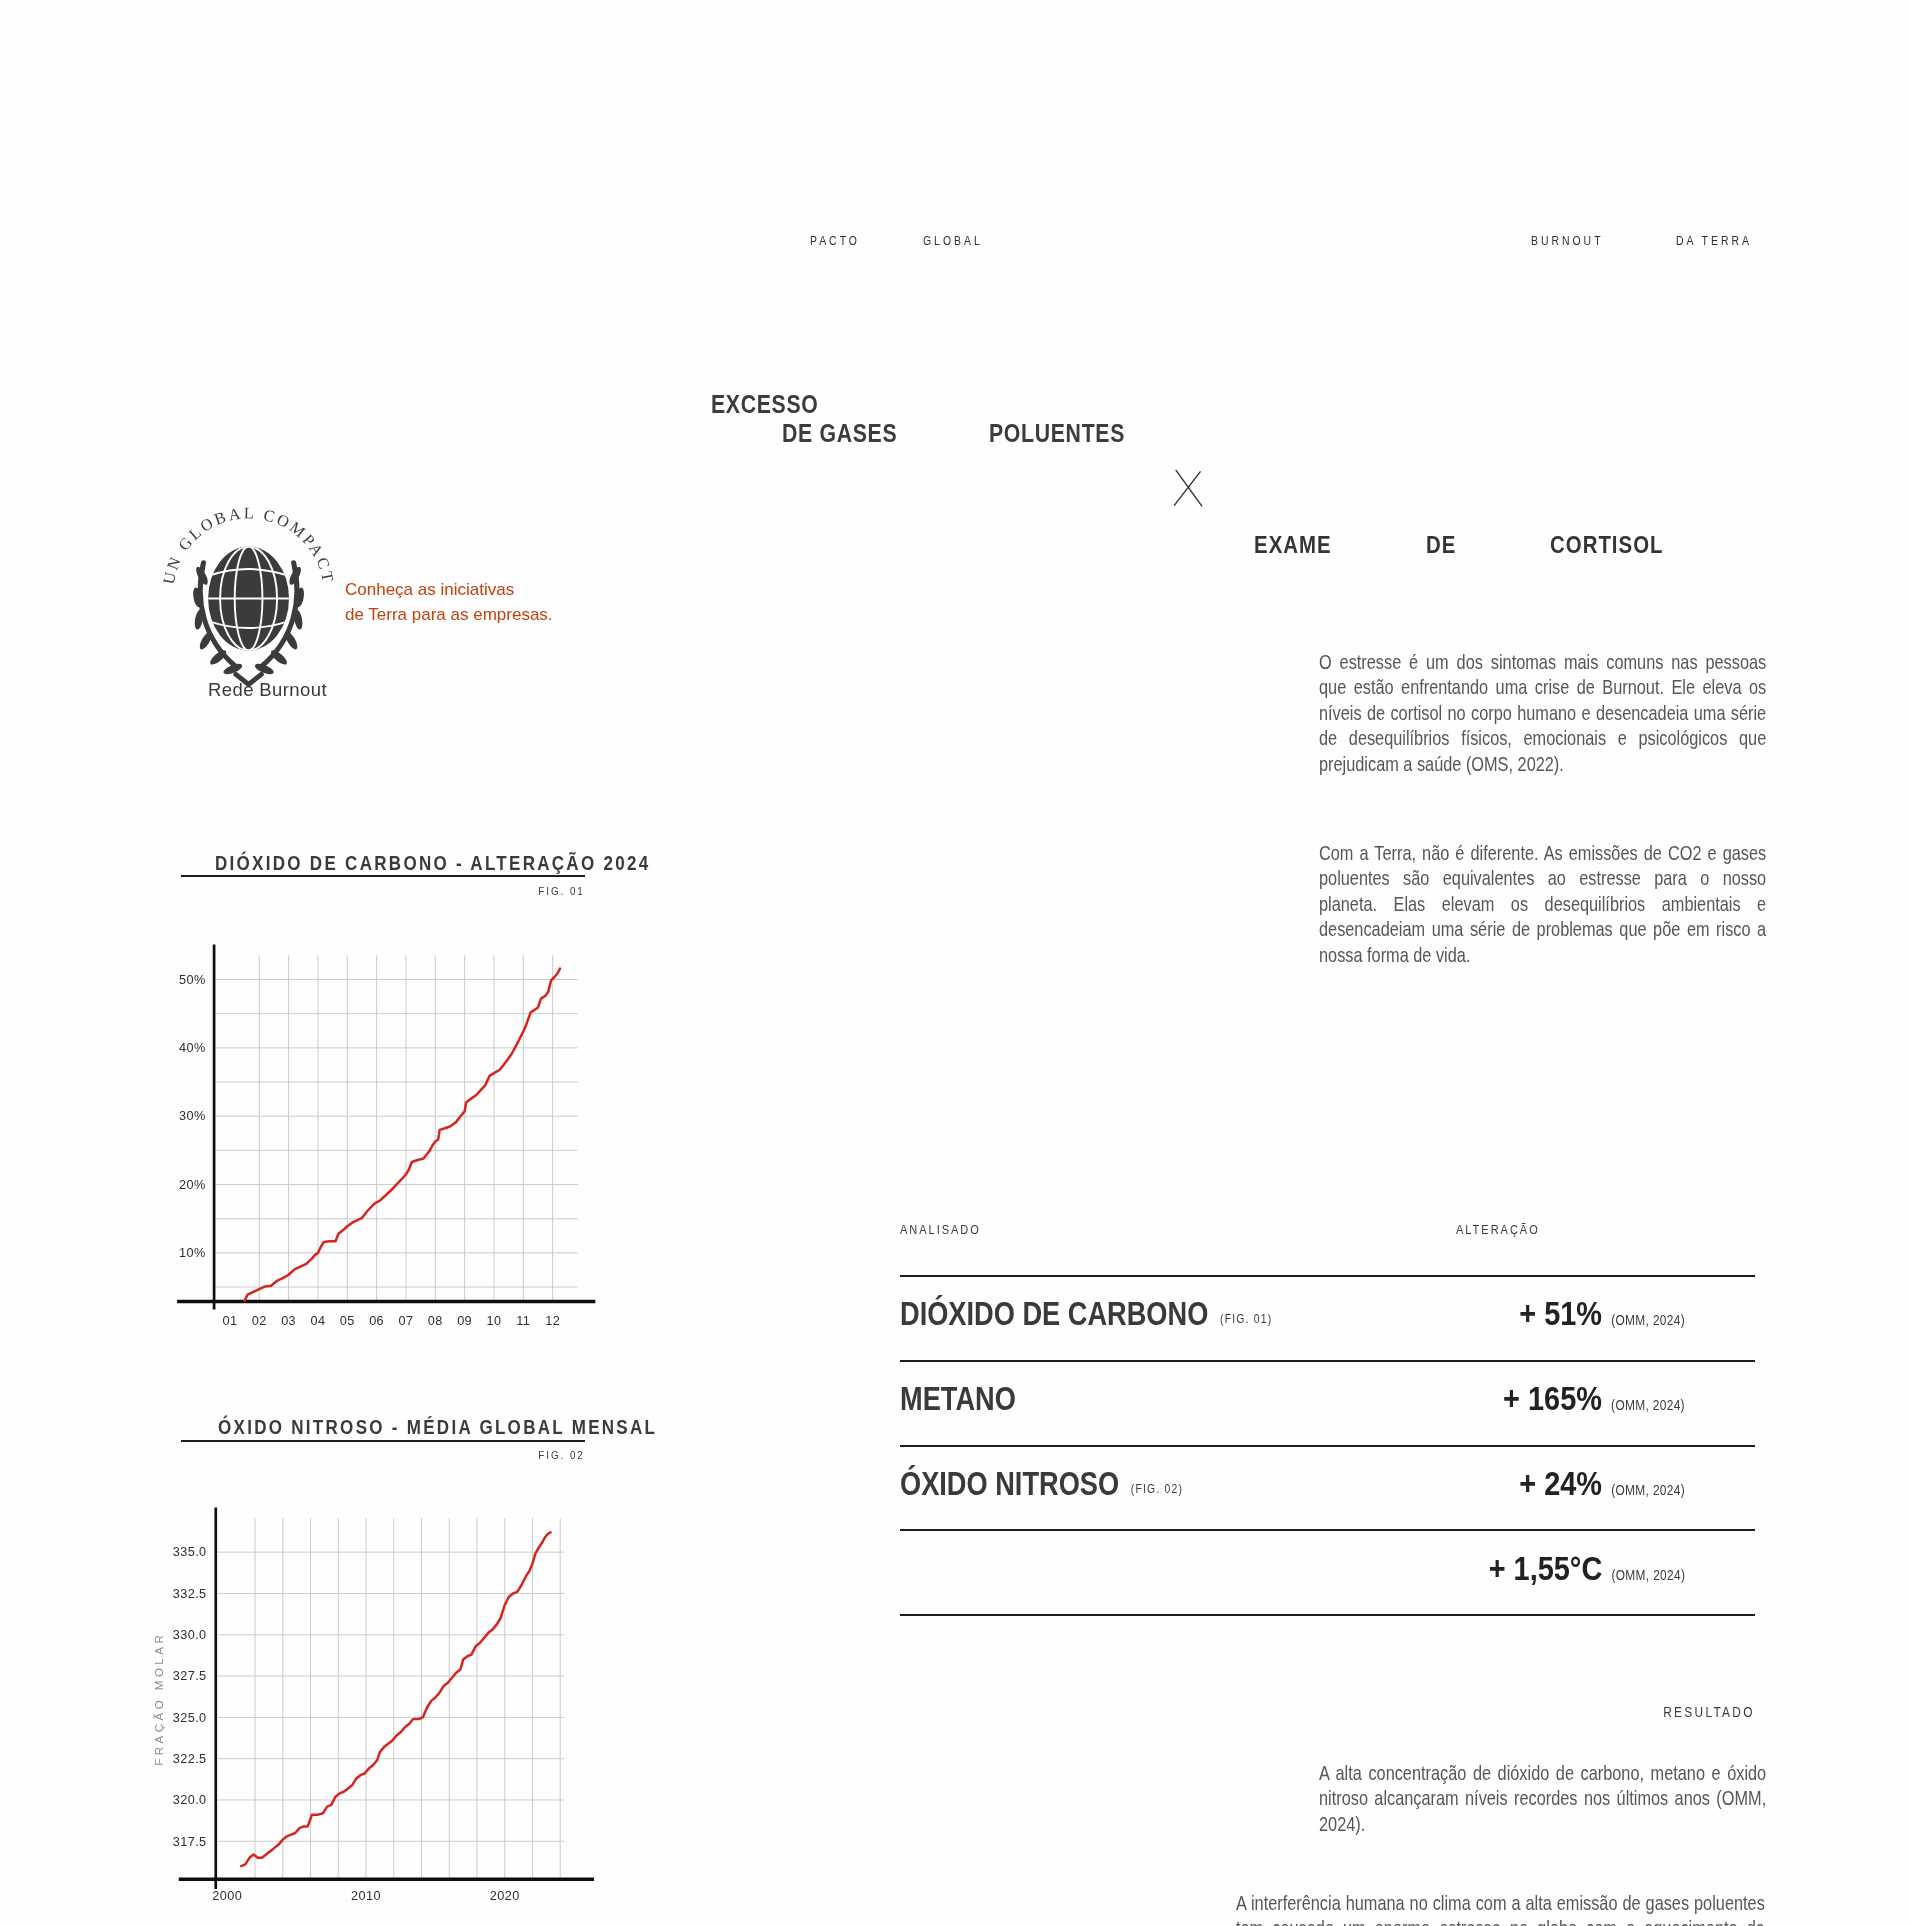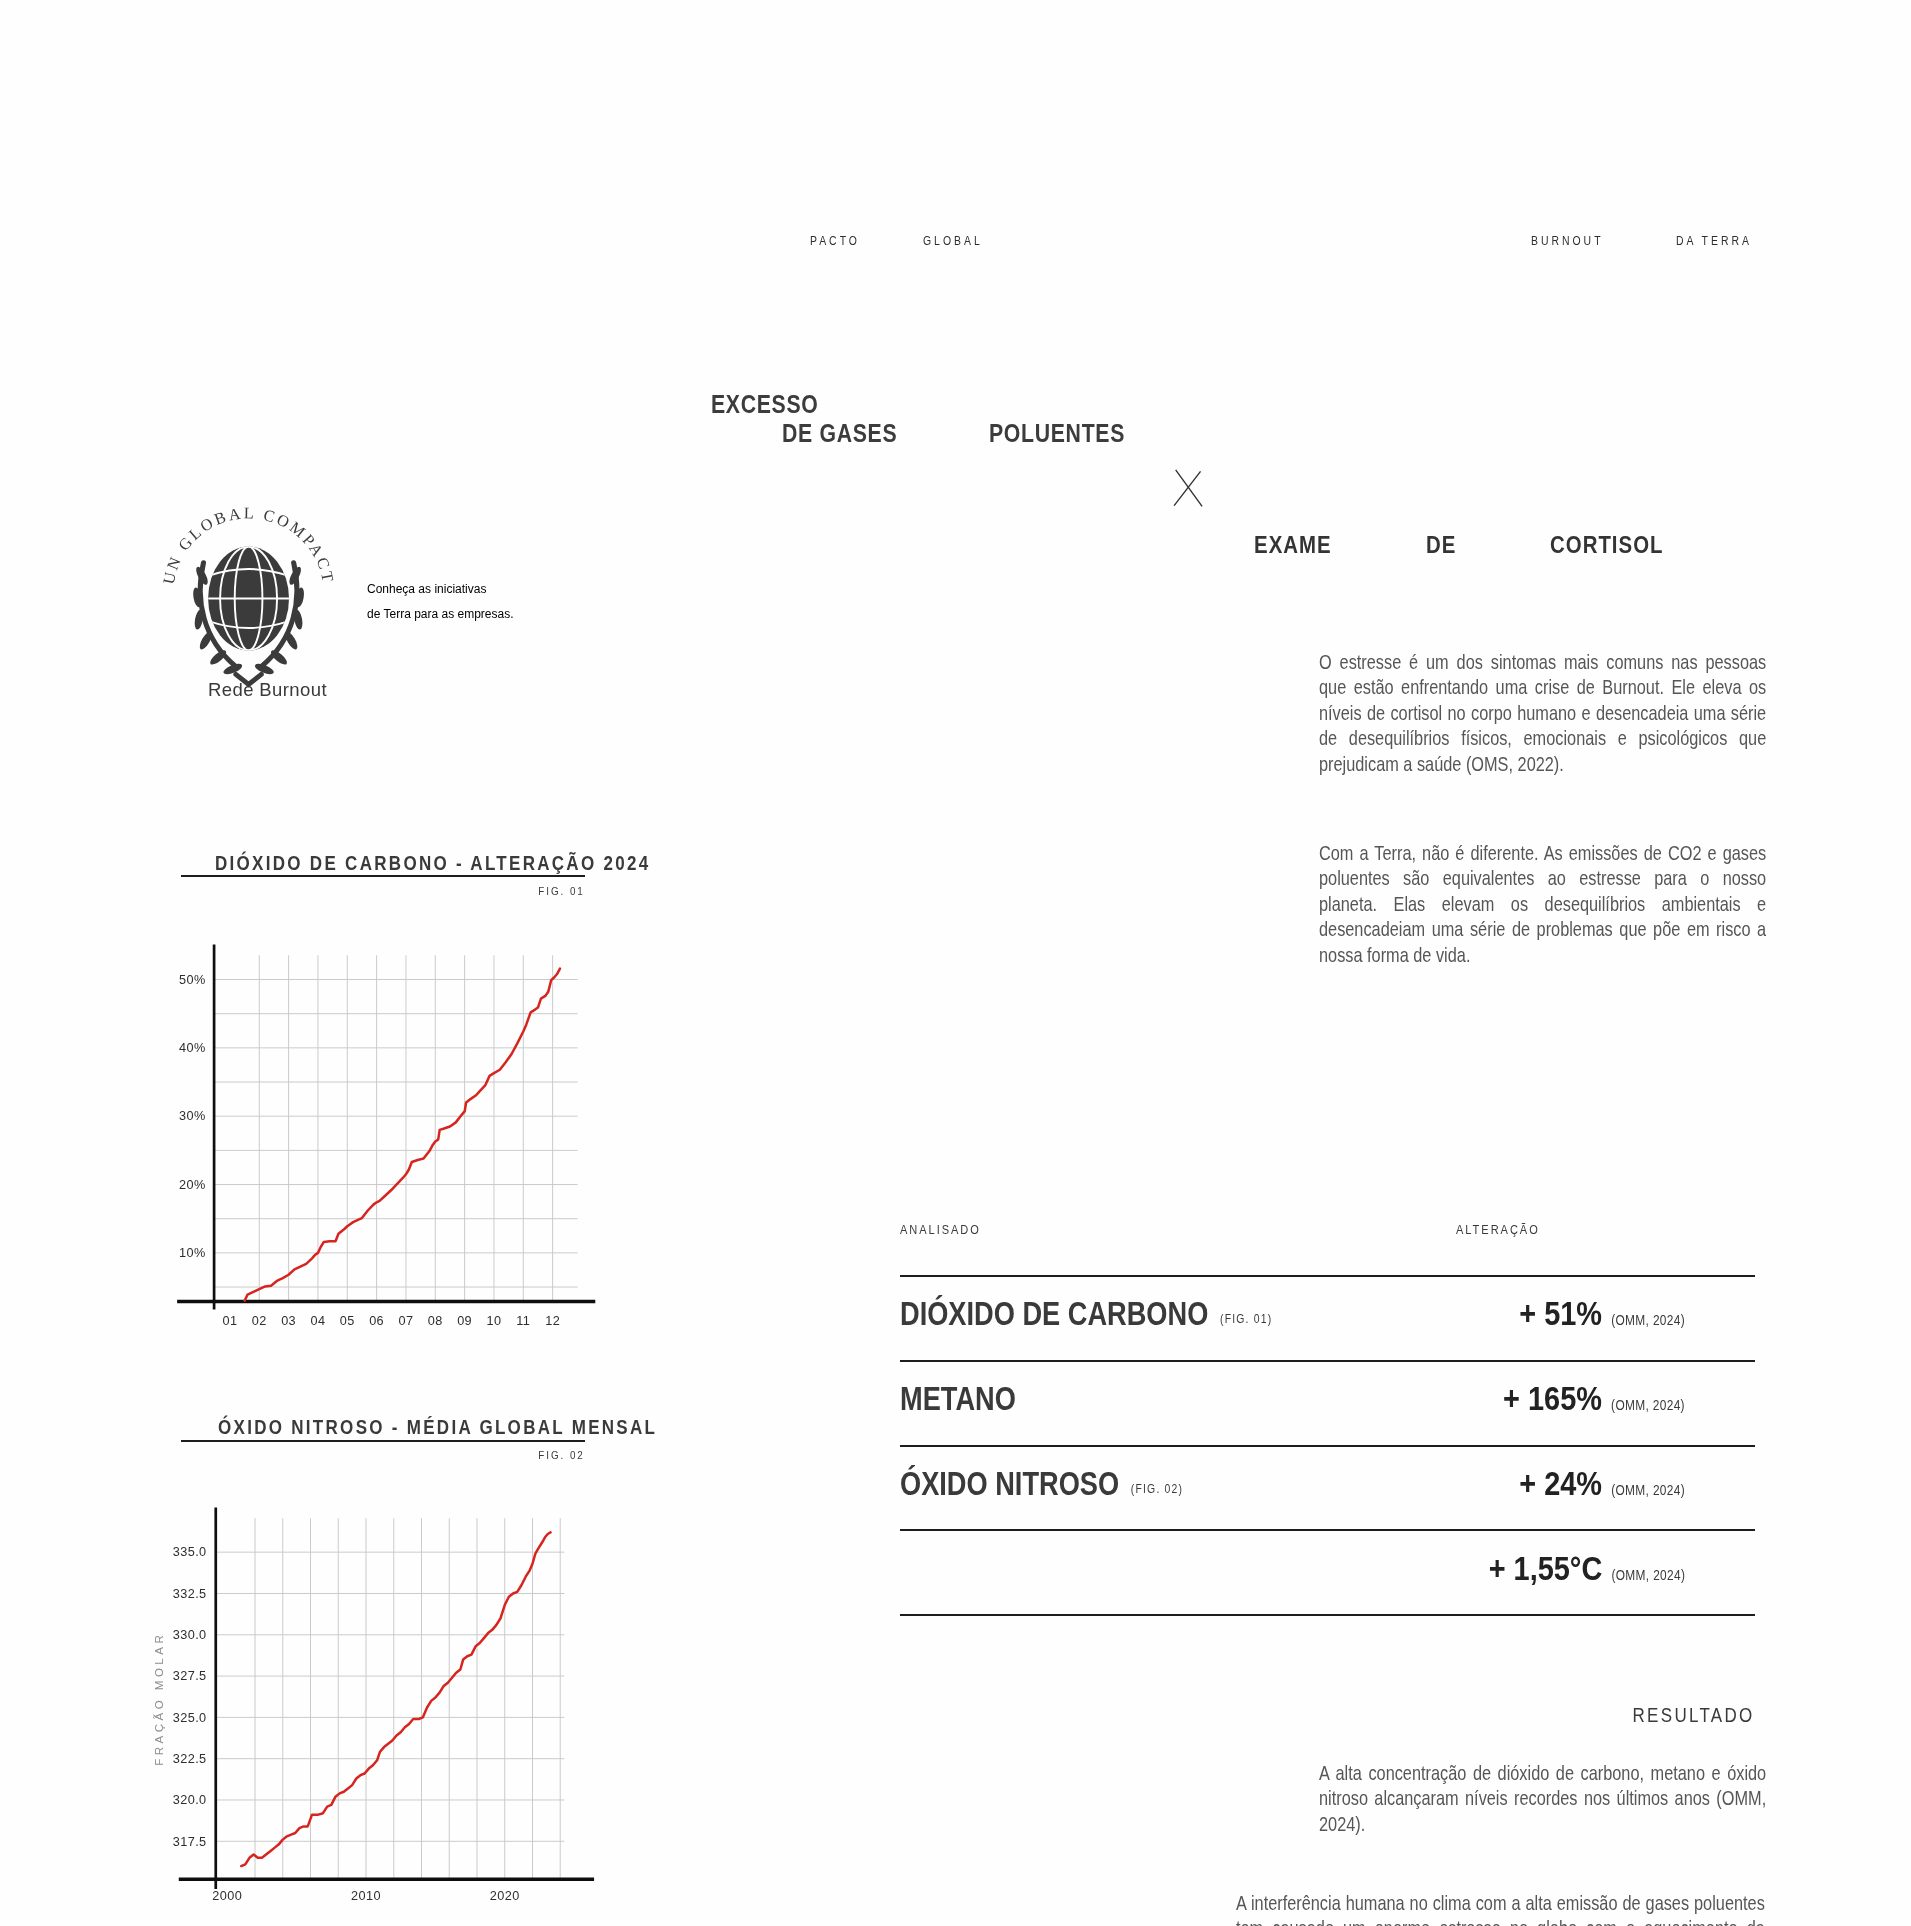--- a/index.html
+++ b/index.html
@@ -17,22 +17,22 @@
   .rule{position:absolute;height:1.5px;background:#1d1d1d;}
   .para{position:absolute;text-align:justify;font-size:20.4px;line-height:25.4px;color:#565656;
         transform:scaleX(.8);transform-origin:0 0;}
   .tick{font-family:"Liberation Sans",sans-serif;font-size:33px;fill:#2e2e2e;letter-spacing:1px;}
   .ylab{font-size:30px;fill:#8d8d8d;letter-spacing:9px;}
   .thead{font-size:13px;letter-spacing:2.3px;color:#3a3a3a;}
   .tname{font-size:34px;font-weight:700;color:#3a3a3a;}
   .tref{font-size:13px;font-weight:400;letter-spacing:1.5px;color:#3a3a3a;margin-left:14.6px;position:relative;top:-2.3px;}
   .tval{font-size:34px;font-weight:700;color:#222;}
   .tsrc{font-size:14px;font-weight:400;letter-spacing:0.4px;color:#3a3a3a;margin-left:10.8px;}
-  .resultado{font-size:20px;letter-spacing:2.7px;color:#3a3a3a;}
-  .logocaption{font-size:12px;line-height:25.4px;color:#000000;margin-left:22px;}
+  .resultado{font-size:14px;letter-spacing:2.7px;color:#3a3a3a;}
+  .logocaption{font-size:17px;line-height:25.4px;color:#c2410c;}
   .redebrasil{font-size:18.5px;color:#3a3a3a;letter-spacing:0.4px;}
   svg{position:absolute;overflow:visible;}
 </style>
 </head>
 <body>
 
 <div id="page">
 
   <div class="abs smallcaps" style="left:810px;top:234px;"><span class="cx">PACTO</span></div>
   <div class="abs smallcaps" style="left:923px;top:234px;"><span class="cx">GLOBAL</span></div>

